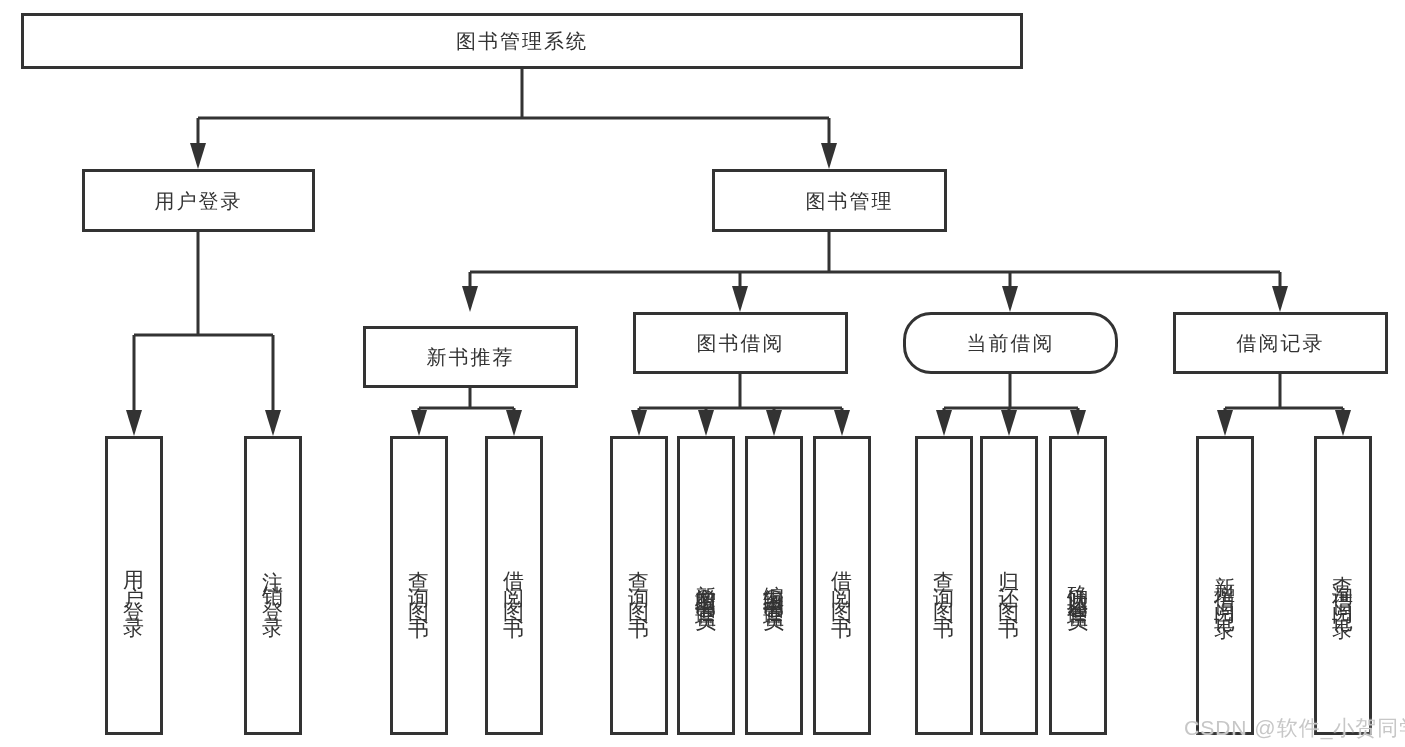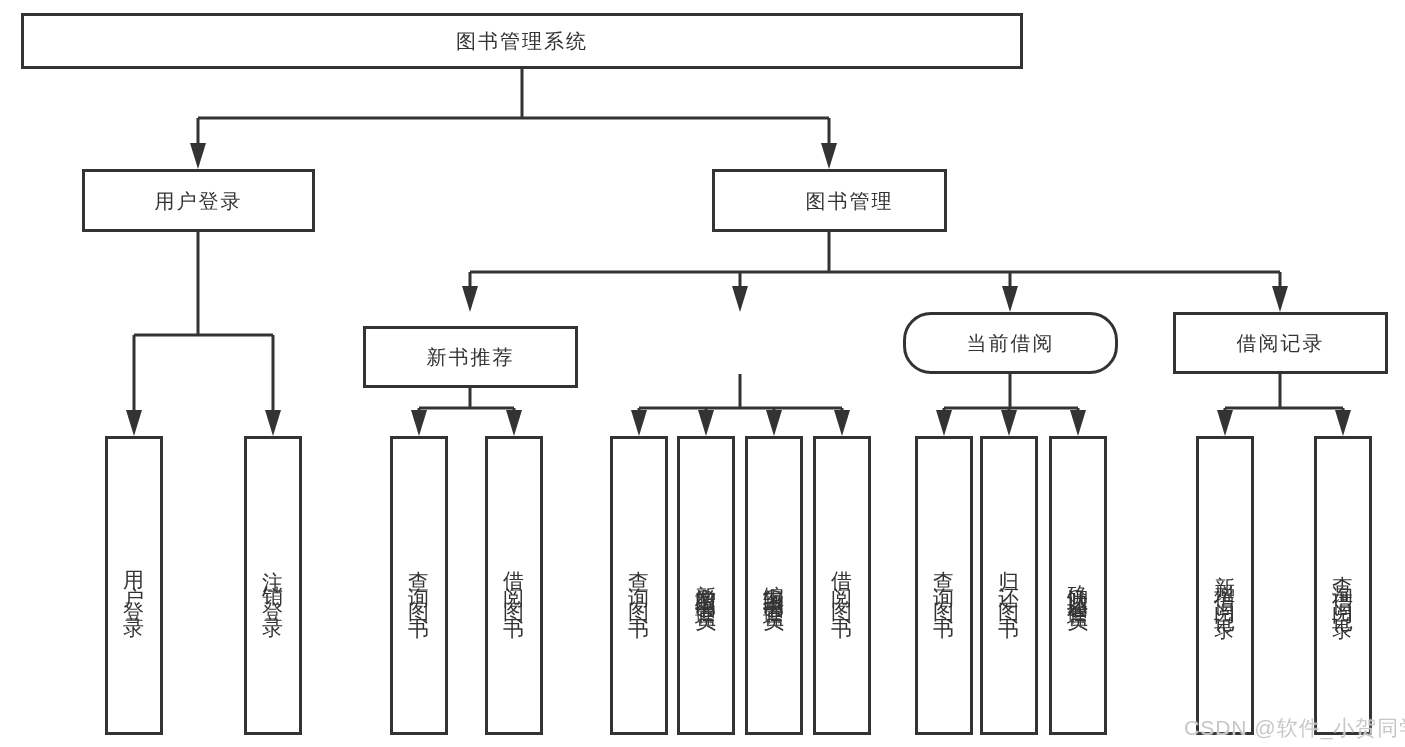--- a/index.html
+++ b/index.html
@@ -109,20 +109,21 @@
       <polygon points="1335,410 1351,410 1343,436"></polygon>
     </g>
   </svg>
 
   <div class="node h" style="left:21px; top:13px; width:1002px; height:56px;">图书管理系统</div>
 
   <div class="node h" style="left:82px; top:169px; width:233px; height:63px;">用户登录</div>
   <div class="node h" style="left:712px; top:169px; width:235px; height:63px;padding-left:40px;">图书管理</div>
 
   <div class="node h" style="left:363px; top:326px; width:215px; height:62px;">新书推荐</div>
+  <div class="node h" style="left:633px; top:312px; width:215px; height:62px;">图书借阅</div>
   <div class="node h" style="left:903px; top:312px; width:215px; height:62px;border-radius:28px;">当前借阅</div>
   <div class="node h" style="left:1173px; top:312px; width:215px; height:62px;">借阅记录</div>
 
   <div class="node v v-short" style="left:105px; top:436px; width:58px; height:299px;">用户登录</div>
   <div class="node v v-short" style="left:244px; top:436px; width:58px; height:299px;">注销登录</div>
 
   <div class="node v v-short" style="left:390px; top:436px; width:58px; height:299px;">查询图书</div>
   <div class="node v v-short" style="left:485px; top:436px; width:58px; height:299px;">借阅图书</div>
 
   <div class="node v v-short" style="left:610px; top:436px; width:58px; height:299px;">查询图书</div>

